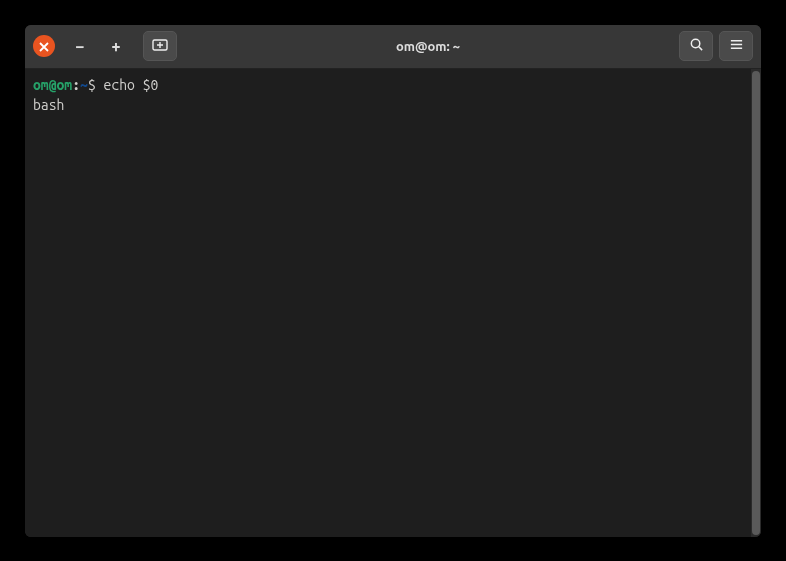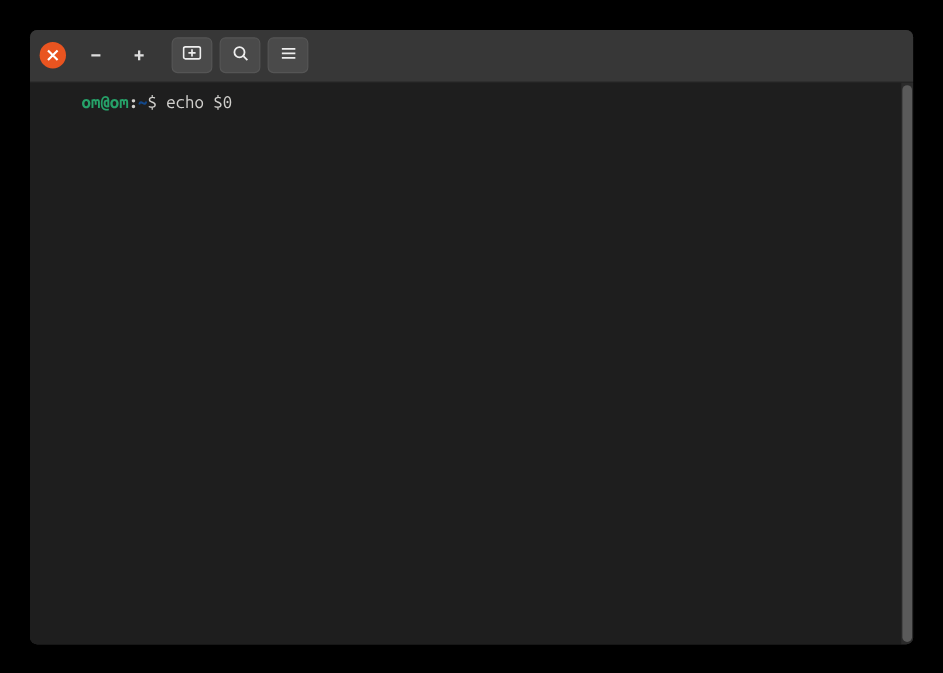--- a/index.html
+++ b/index.html
@@ -153,21 +153,20 @@
       position: absolute;
       right: 1px;
       top: 2px;
       width: 8px;
       height: calc(100% - 4px);
       background: #5a5a5a;
       border-radius: 4px;
     }
     .line {
       white-space: pre;
-      margin-left: 35px;
     }
   </style>
 </head>
 <body>
 
 <div class="terminal-window">
   <div class="titlebar">
     <div class="close-btn">
       <span>
         <svg viewBox="0 0 10 10">
@@ -182,37 +181,39 @@
       <span style="font-weight:bold;">+</span>
     </div>
     <div class="new-tab-btn">
       <span>
         <svg viewBox="0 0 16 16">
             <rect x="1" y="3" width="14" height="10" rx="1.5" fill="none" stroke="#eee" stroke-width="1.4"></rect>
             <path d="M8 5 v6 M5 8 h6" stroke="#eee" stroke-width="1.4"></path>
           </svg>
       </span>
     </div>
+    <div class="title-text">om@om: ~</div>
     <div class="right-btn">
       <span>
         <svg viewBox="0 0 16 16">
             <circle cx="7" cy="7" r="4.5" fill="none" stroke="#eee" stroke-width="1.6"></circle>
             <path d="M10.5 10.5 L14 14" stroke="#eee" stroke-width="1.6"></path>
           </svg>
       </span>
     </div>
     <div class="right-btn">
       <span>
         <svg viewBox="0 0 16 16">
             <path d="M2 4 h12 M2 8 h12 M2 12 h12" stroke="#eee" stroke-width="1.6"></path>
           </svg>
       </span>
     </div>
   </div>
 
   <div class="terminal-body">
     <div class="line"><span class="prompt-user">om@om</span><span class="prompt-colon">:</span><span class="prompt-path">~</span><span class="prompt-dollar">$ </span><span class="cmd-text">echo $0</span></div>
+    <div class="line"><span class="output-text">bash</span></div>
 
     <div class="scrollbar">
       <div class="scrollbar-thumb"></div>
     </div>
   </div>
 </div>
 
 </body></html>

